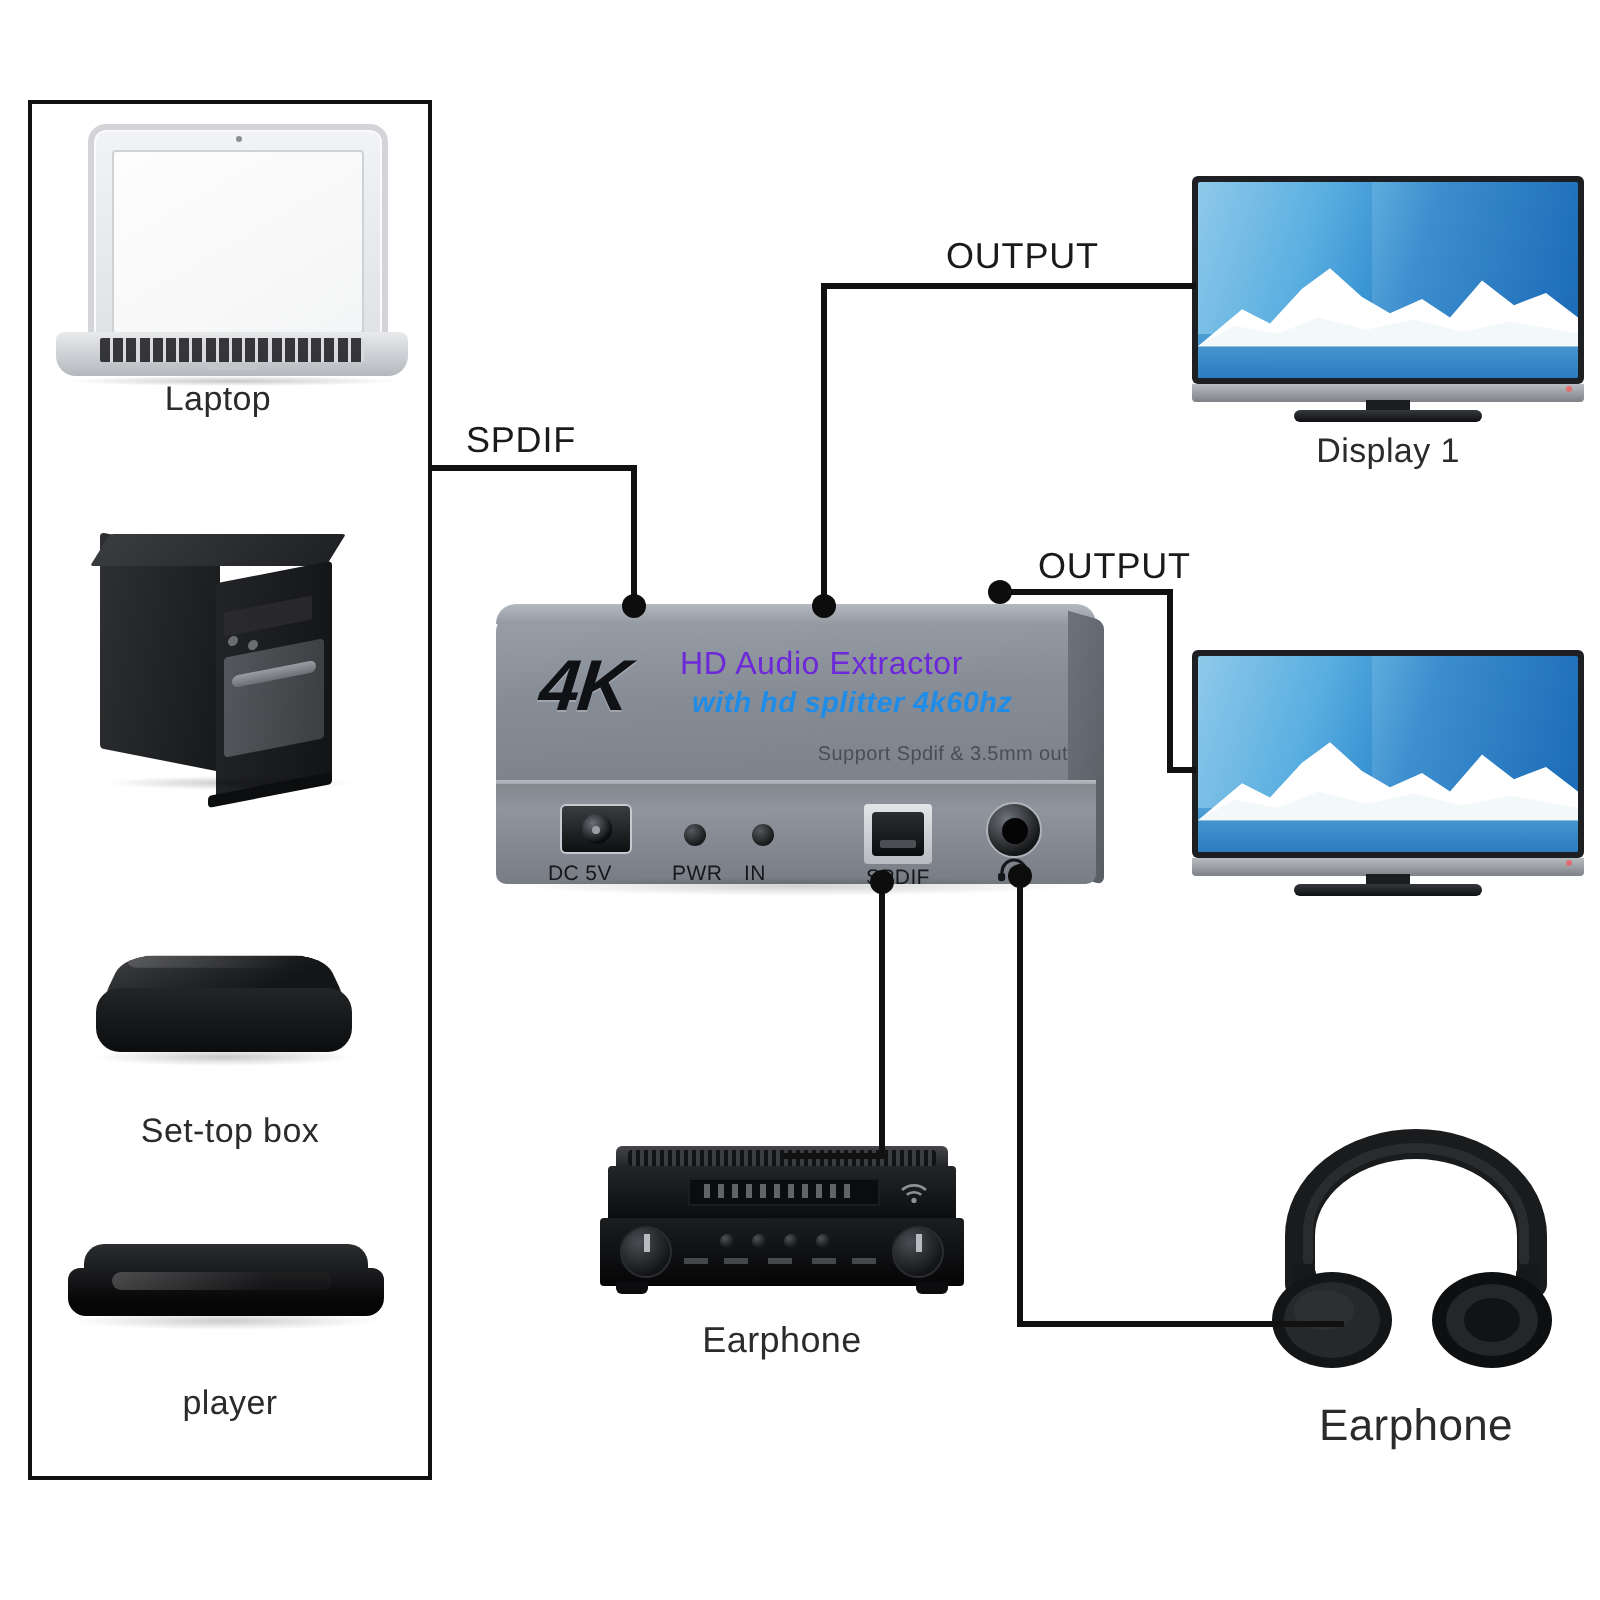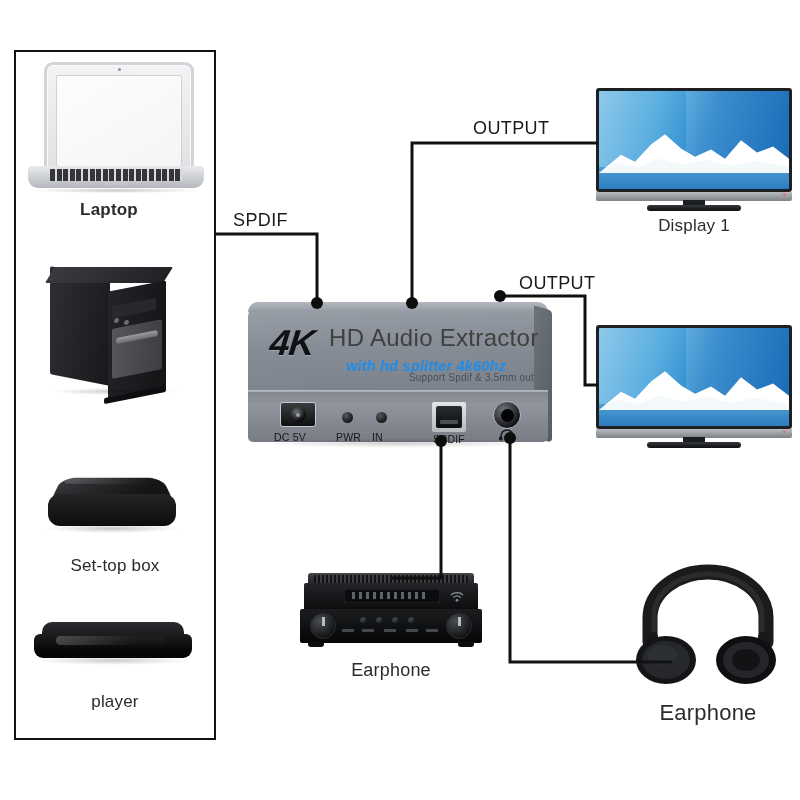--- a/index.html
+++ b/index.html
@@ -125,23 +125,23 @@
                border-radius:10px 10px 0 0;}
   .dev-rightface{position:absolute;left:286px;top:10px;width:18px;height:132px;
                  background:linear-gradient(100deg,#6e737b,#585d64);
                  transform:skewY(16deg);border-radius:0 4px 4px 0;}
   .dev-shadow{position:absolute;left:10px;top:140px;width:280px;height:10px;
               background:radial-gradient(ellipse at center,rgba(0,0,0,.18),rgba(0,0,0,0) 70%);}
 
   .dev-4k{position:absolute;left:22px;top:24px;font-size:36px;font-weight:bold;
           font-style:italic;color:#101114;letter-spacing:-1px;
           transform:skewX(-6deg);text-shadow:0 1px 0 rgba(255,255,255,.22);}
-  .dev-title{position:absolute;left:81px;top:26px;font-size:24px;color:#404040;
+  .dev-title{position:absolute;left:92px;top:26px;font-size:16px;color:#6d28d9;
              letter-spacing:.3px;}
-  .dev-sub{position:absolute;left:98px;top:60px;font-size:14.5px;font-style:italic;
+  .dev-sub{position:absolute;left:98px;top:46px;font-size:14.5px;font-style:italic;
            font-weight:bold;color:#1f8ce8;letter-spacing:.2px;}
   .dev-support{position:absolute;right:14px;top:74px;font-size:10px;color:#4a4e55;
                letter-spacing:.2px;}
 
   .port-dc{position:absolute;left:32px;top:104px;width:36px;height:25px;
            background:linear-gradient(#3a3c40,#0e0f10);border-radius:3px;
            border:1.5px solid #c6cad0;box-sizing:border-box;}
   .port-dc-in{position:absolute;left:50%;top:50%;width:15px;height:15px;
               margin:-7.5px 0 0 -7.5px;border-radius:50%;
               background:radial-gradient(circle at 36% 32%,#6c7076,#0a0b0c 70%);}
@@ -211,21 +211,21 @@
   <div id="laptop">
     <div class="lt-lid">
       <div class="lt-cam"></div>
       <div class="lt-screen"></div>
     </div>
     <div class="lt-base"></div>
     <div class="lt-keys"></div>
     <div class="lt-pad"></div>
     <div class="lt-shadow"></div>
   </div>
-  <div class="lbl" style="left:14px;top:200px;width:190px;font-weight:bold;">Laptop</div>
+  <div class="lbl" style="left:14px;top:190px;width:190px;">Laptop</div>
 
   <div id="desktop">
     <div class="dt-side"></div>
     <div class="dt-top"></div>
     <div class="dt-front"></div>
     <div class="dt-vent"></div>
     <div class="dt-led" style="left:68px;top:60px;"></div>
     <div class="dt-led" style="left:78px;top:62px;"></div>
     <div class="dt-panel"></div>
     <div class="dt-slot"></div>

